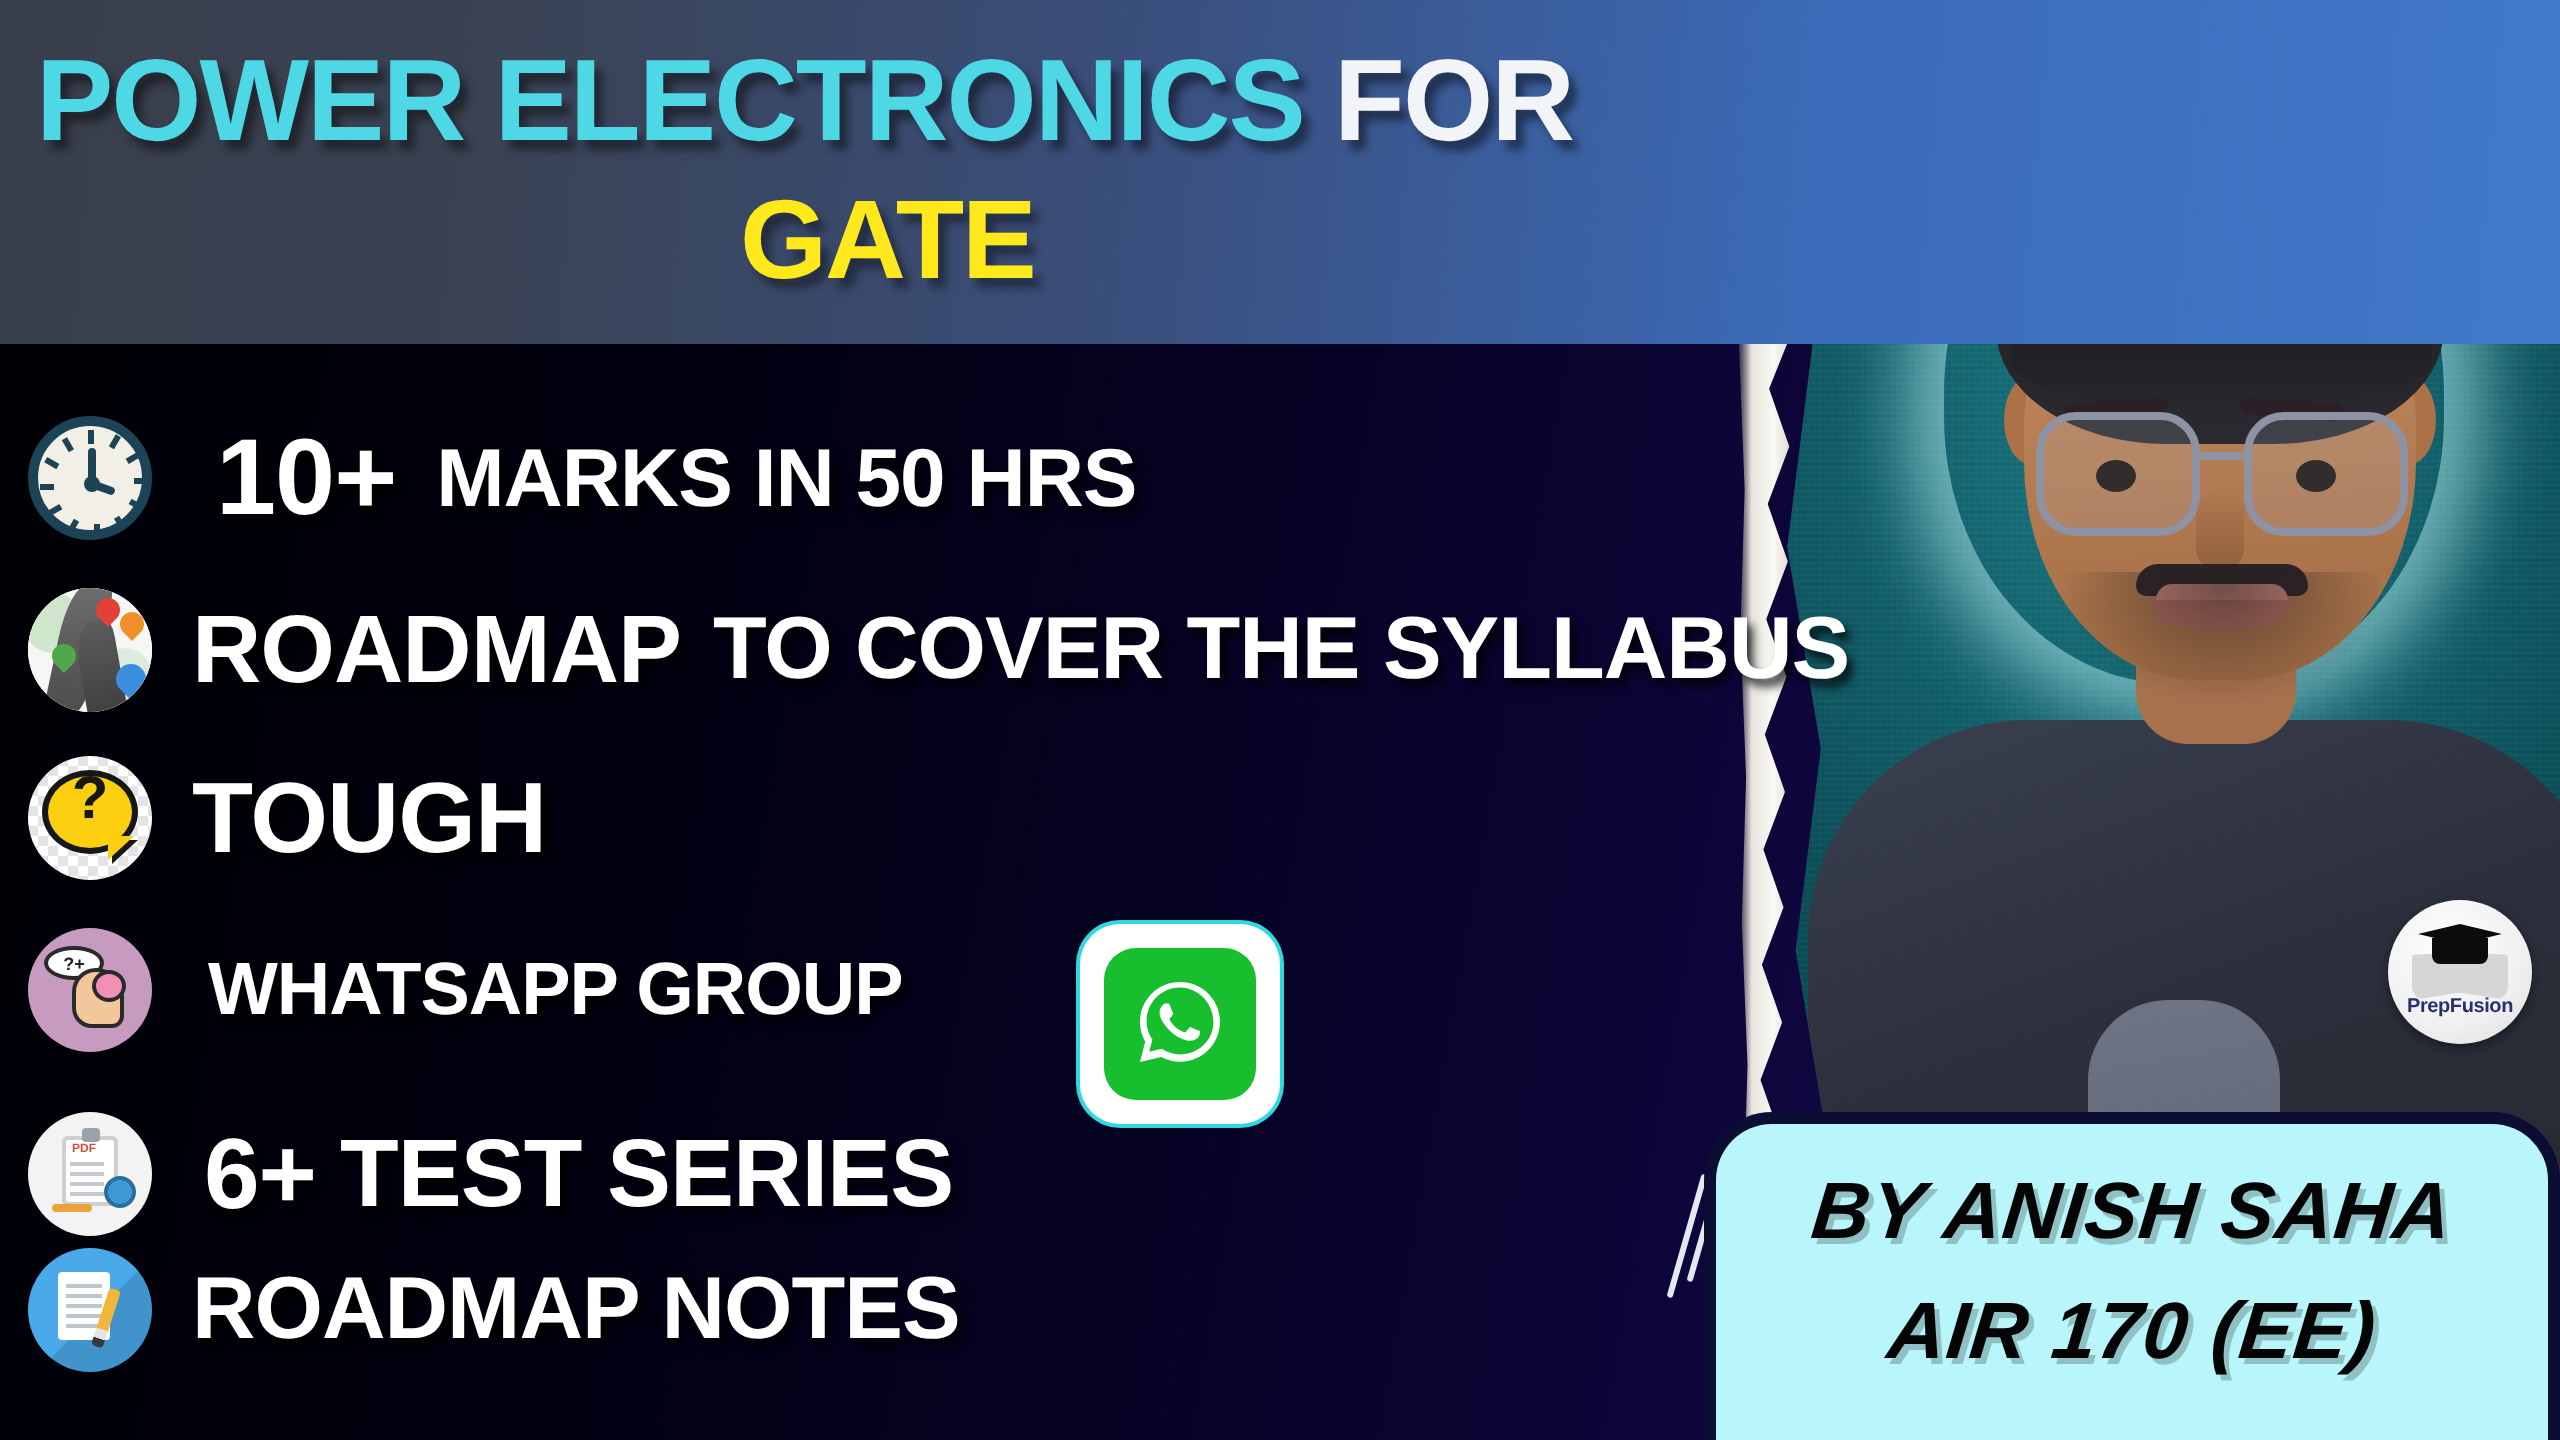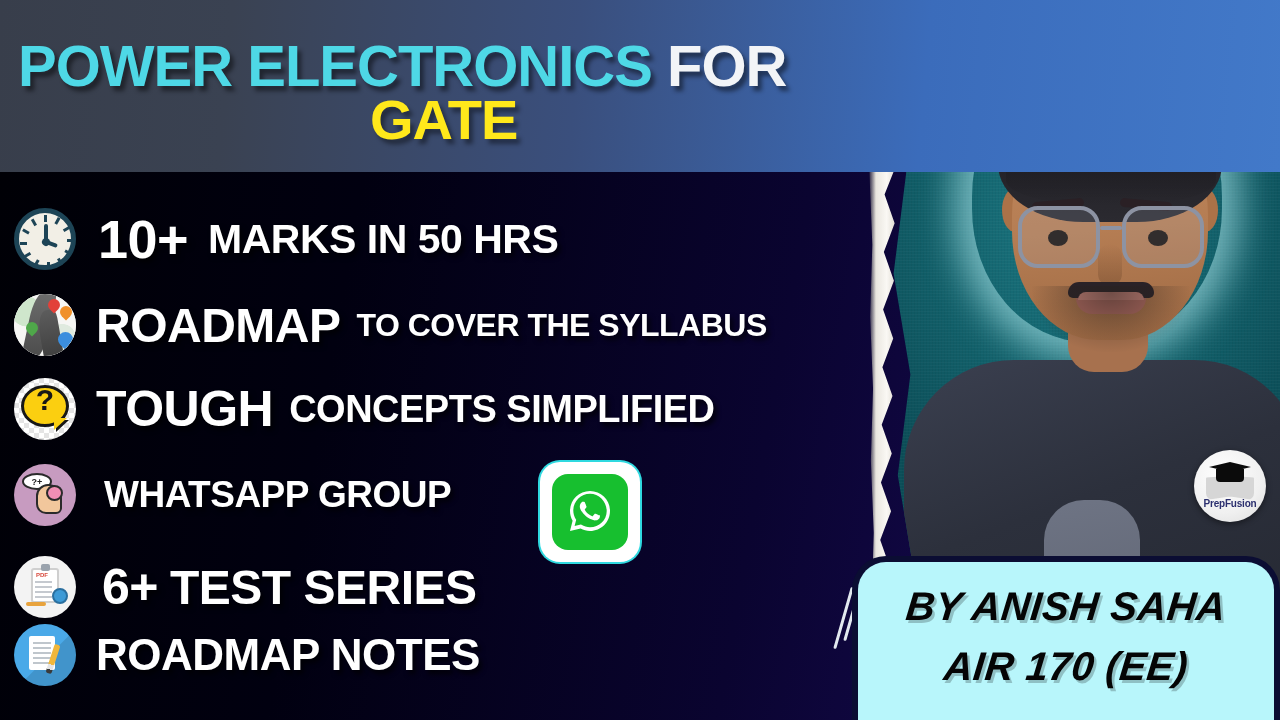--- a/index.html
+++ b/index.html
@@ -21,21 +21,20 @@
     position:absolute; left:0; top:0; width:1280px; height:172px;
     background:linear-gradient(95deg,#383e4b 0%, #3a4252 18%, #3a4f7d 45%, #3b6cbb 72%, #4279c9 100%);
     overflow:hidden;
   }
   .title-line1{
     position:absolute; left:18px; top:22px;
     font-size:58px; font-weight:bold; letter-spacing:-1px;
     line-height:1;
     white-space:nowrap;
     text-shadow:4px 5px 4px rgba(0,0,0,.45);
-    margin-top:15px;
   }
   .title-line1 .cy{ color:#4ed8e6; }
   .title-line1 .wh{ color:#f2f4f7; }
   .title-line2{
     position:absolute; left:370px; top:92px;
     font-size:56px; font-weight:bold; letter-spacing:-1px; line-height:1;
     color:#ffe81b;
     text-shadow:4px 5px 4px rgba(0,0,0,.40);
     white-space:nowrap;
   }
@@ -168,21 +167,21 @@
   }
 
   
   .bullets{ position:absolute; left:0; top:176px; width:880px; height:544px; }
   .row{ position:absolute; display:flex; align-items:center; }
   .ic{ position:relative; flex:0 0 auto; border-radius:50%; }
   .txt{ color:#ffffff; font-weight:bold; letter-spacing:-.5px; white-space:nowrap;
         text-shadow:3px 4px 5px rgba(0,0,0,.75); }
   .big{ font-size:54px; }
   .mid{ font-size:41px; }
-  .sml{ font-size:32px; }
+  .sml{ font-size:44px; }
 
   .row1{ left:14px; top:32px; }
   .row2{ left:14px; top:118px; }
   .row3{ left:14px; top:202px; }
   .row4{ left:14px; top:288px; }
   .row5{ left:14px; top:380px; }
   .row6{ left:14px; top:448px; }
 
   
   .ic-clock{ width:62px; height:62px; background:#f2efe6; border:5px solid #1d4456; }
@@ -352,21 +351,21 @@
         <div class="tick" style="transform:rotate(180deg)"></div>
         <div class="tick" style="transform:rotate(210deg)"></div>
         <div class="tick" style="transform:rotate(240deg)"></div>
         <div class="tick" style="transform:rotate(270deg)"></div>
         <div class="tick" style="transform:rotate(300deg)"></div>
         <div class="tick" style="transform:rotate(330deg)"></div>
         <div class="hand h"></div>
           <div class="hand m"></div>
           <div class="pin"></div>
       </div>
-      <span class="txt big" style="margin-left:22px">10+</span>
+      <span class="txt big" style="margin-left:32px">10+</span>
       <span class="txt mid" style="margin-left:20px">MARKS IN 50 HRS</span>
     </div>
 
     <div class="row row2">
       <div class="ic ic-road">
         <div class="grass"></div>
           <div class="road"></div>
           <div class="road2"></div>
         <div class="pin r"></div>
           <div class="pin o"></div>
@@ -377,21 +376,20 @@
       <span class="txt sml" style="margin-left:16px">TO COVER THE SYLLABUS</span>
     </div>
 
     <div class="row row3">
       <div class="ic ic-q">
         <div class="bub"></div>
           <div class="tail"></div>
           <div class="qm">?</div>
       </div>
       <span class="txt big" style="margin-left:20px;font-size:50px">TOUGH</span>
-      <span class="txt sml" style="margin-left:16px;font-size:38px">CONCEPTS SIMPLIFIED</span>
     </div>
 
     <div class="row row4">
       <div class="ic ic-brain">
         <div class="think">?+</div>
           <div class="head"></div>
           <div class="brain"></div>
       </div>
       <div style="margin-left:28px">
         <div class="txt" style="font-size:37px;line-height:1.02">WHATSAPP GROUP</div>

